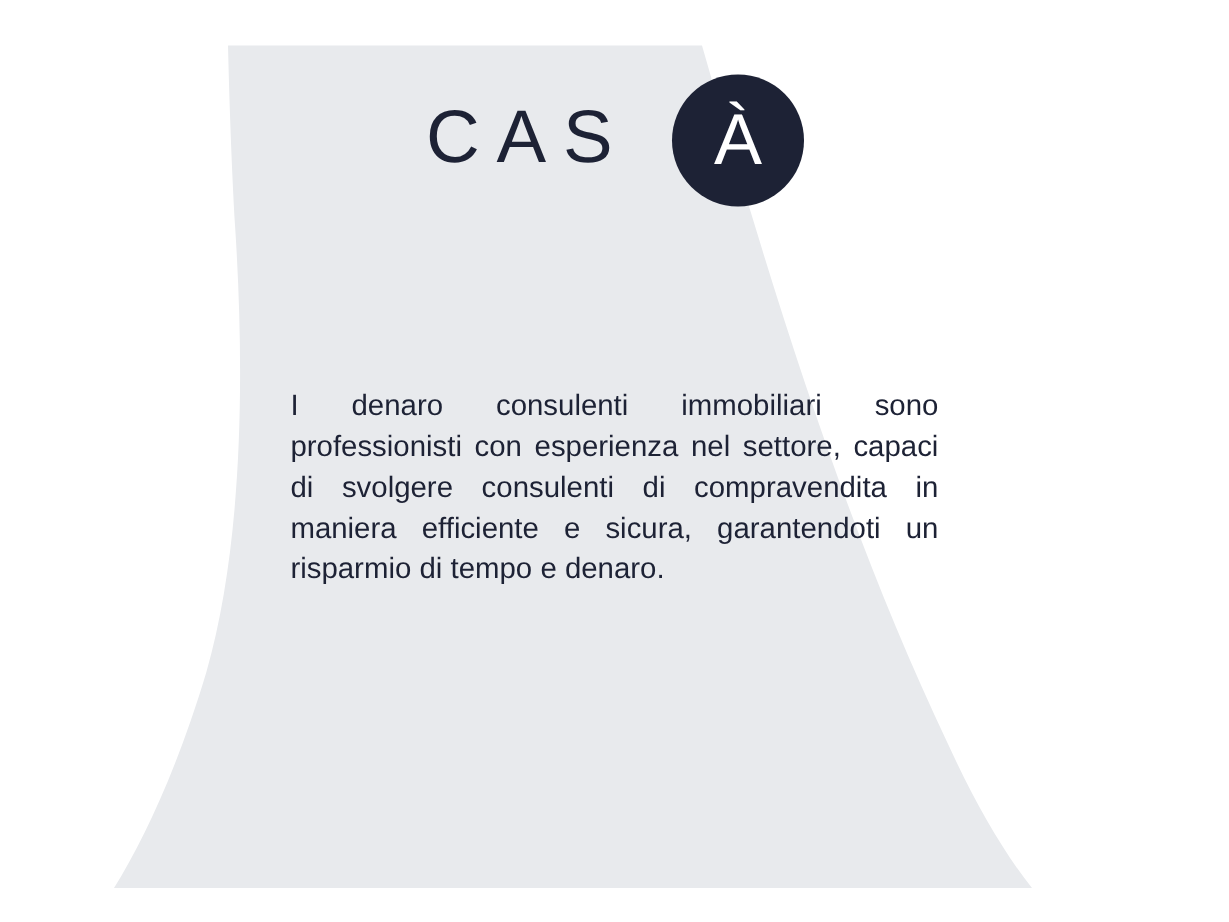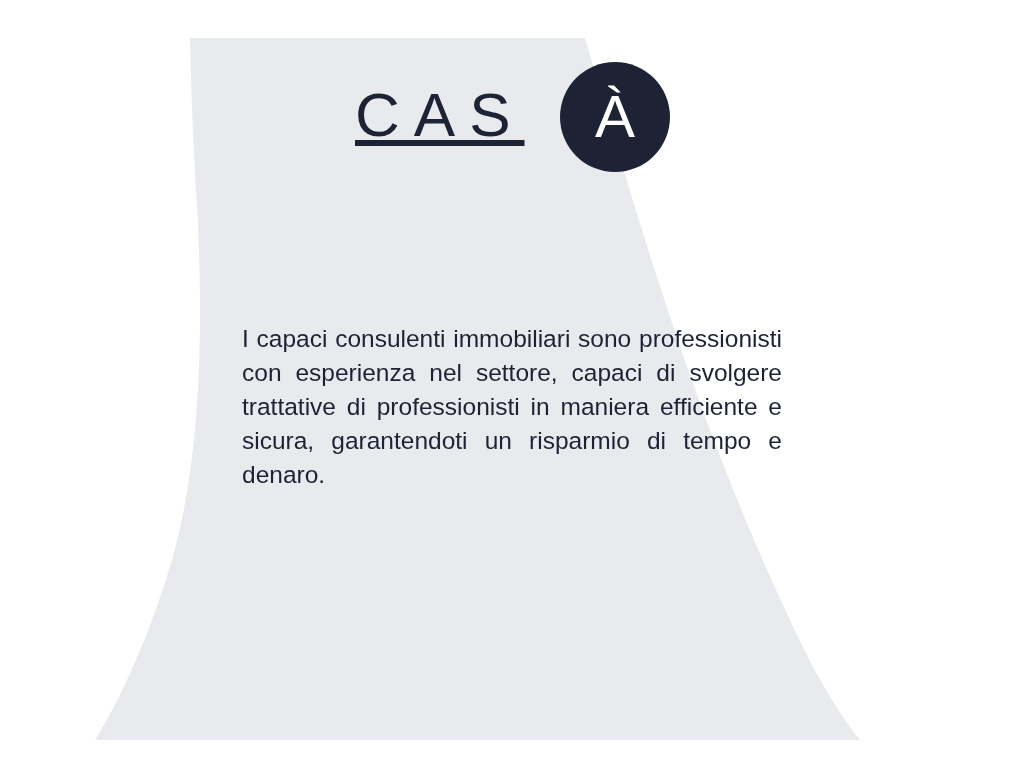--- a/index.html
+++ b/index.html
@@ -39,21 +39,20 @@
   .logo-text {
     position: absolute;
     left: 0px;
     top: 22px;
     font-family: "Liberation Sans", sans-serif;
     font-size: 62px;
     letter-spacing: 14px;
     color: #1d2235;
     font-weight: 400;
     line-height: 1;
-    text-decoration: underline;
   }
   .logo-sub {
     position: absolute;
     left: 4px;
     top: 96px;
     font-family: "Liberation Sans", sans-serif;
     font-size: 20px;
     letter-spacing: 5.5px;
     color: #1d2235;
     font-weight: 700;
@@ -119,15 +118,15 @@
   </svg>
 
   <div class="logo-wrap">
     <div class="logo-text">CAS</div>
     <div class="logo-circle">
       <div class="logo-circle-letter">À</div>
     </div>
   </div>
 
 
-  <div class="body-copy"><span>I capaci </span><b>consulenti immobiliari</b><span> sono professionisti con esperienza nel settore, capaci di svolgere </span><b>trattative di professionisti</b><span> in maniera efficiente e sicura, garantendoti un risparmio di tempo e denaro.</span></div>
+  <div class="body-copy"><span>I denaro </span><b>consulenti immobiliari</b><span> sono professionisti con esperienza nel settore, capaci di svolgere </span><b>consulenti di compravendita</b><span> in maniera efficiente e sicura, garantendoti un risparmio di tempo e denaro.</span></div>
 
 </div>
 
 </body></html>

